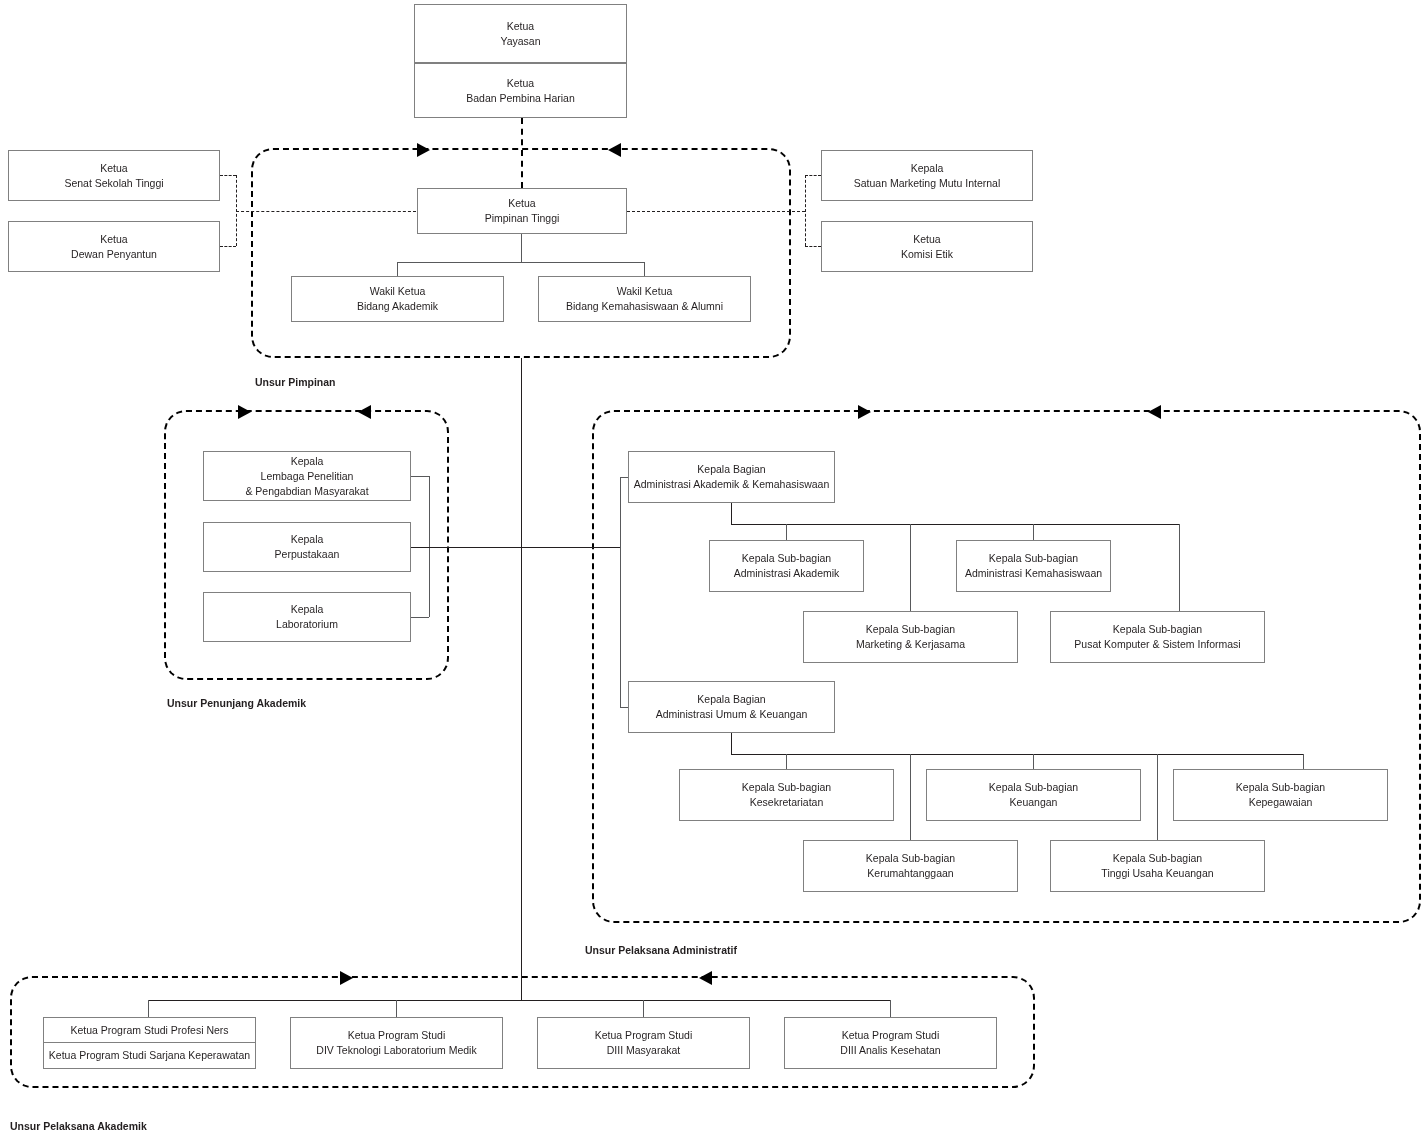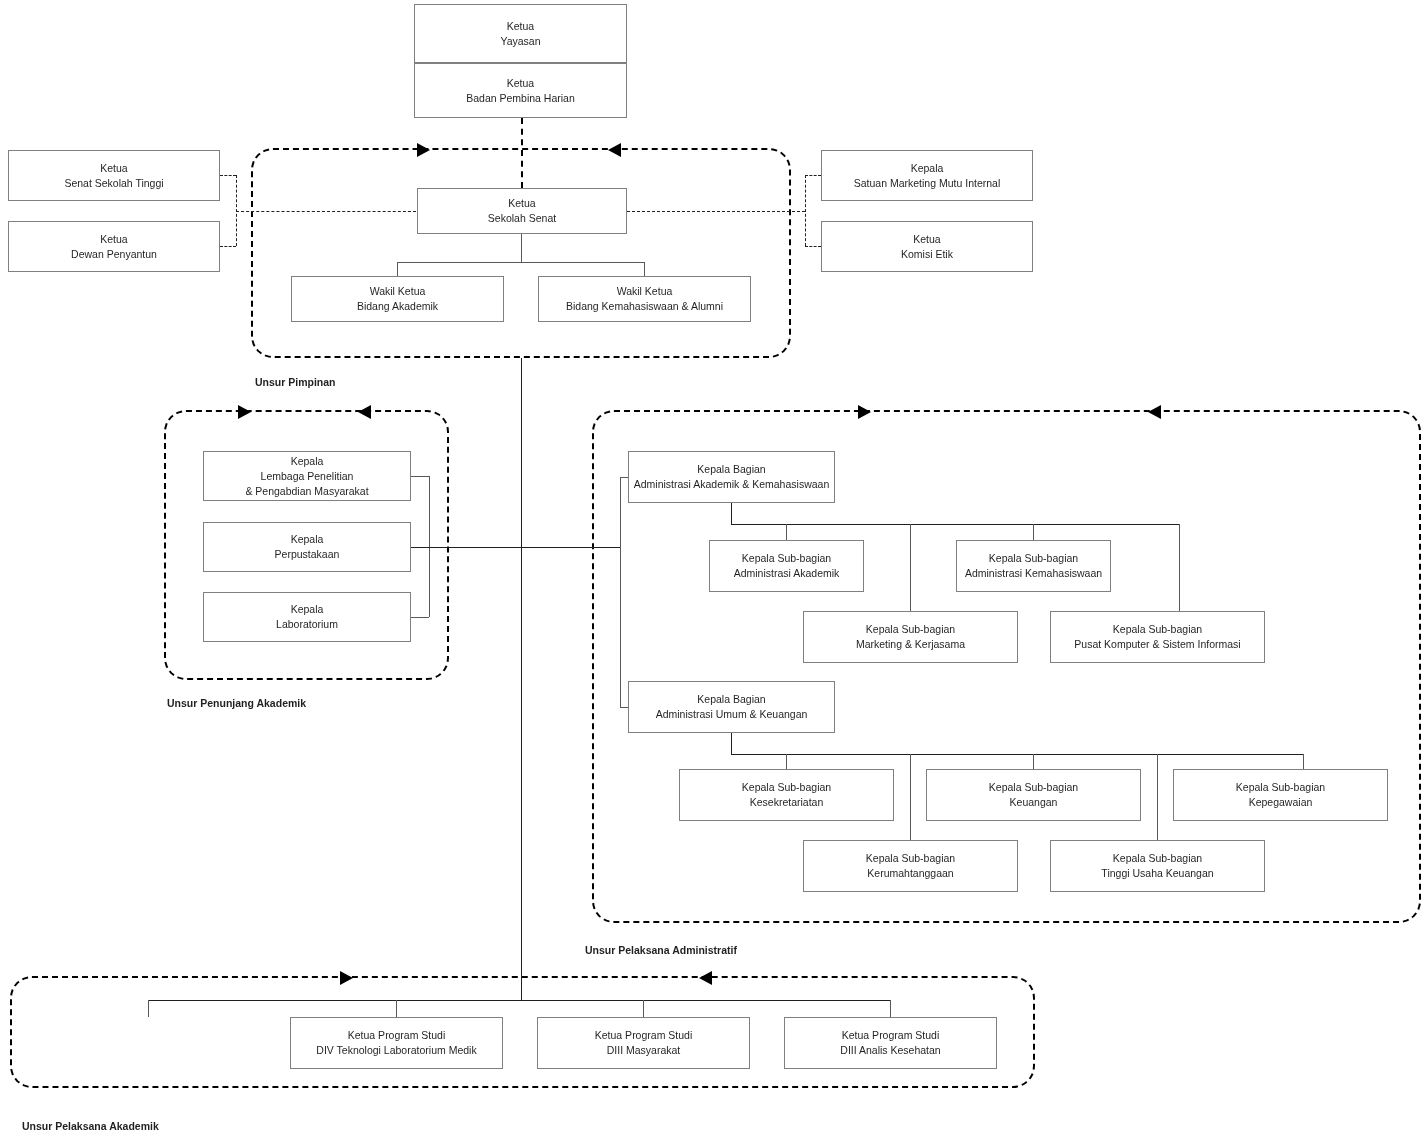--- a/index.html
+++ b/index.html
@@ -113,21 +113,21 @@
     <span class="ln">Komisi Etik</span>
   </div>
 
   <div class="dh-s" style="left:805px;top:175px;width:16px;"></div>
   <div class="dh-s" style="left:805px;top:246px;width:16px;"></div>
   <div class="dv-s" style="left:805px;top:175px;height:71px;"></div>
   <div class="dh-s" style="left:627px;top:211px;width:178px;"></div>
 
   <div class="box" style="left:417px;top:188px;width:210px;height:46px;">
     <span class="ln">Ketua</span>
-    <span class="ln">Sekolah Senat</span>
+    <span class="ln">Pimpinan Tinggi</span>
   </div>
 
   <div class="v" style="left:521px;top:234px;height:28px;"></div>
   <div class="h" style="left:397px;top:262px;width:248px;"></div>
   <div class="v" style="left:397px;top:262px;height:14px;"></div>
   <div class="v" style="left:644px;top:262px;height:14px;"></div>
 
   <div class="box" style="left:291px;top:276px;width:213px;height:46px;">
     <span class="ln">Wakil Ketua</span>
     <span class="ln">Bidang Akademik</span>
@@ -234,35 +234,43 @@
 
   <div class="arr right" style="left:858px;top:405px;"></div>
   <div class="arr left" style="left:1148px;top:405px;"></div>
 
   <div class="h2" style="left:148px;top:1000px;width:743px;"></div>
   <div class="v" style="left:148px;top:1000px;height:17px;"></div>
   <div class="v" style="left:396px;top:1000px;height:17px;"></div>
   <div class="v" style="left:643px;top:1000px;height:17px;"></div>
   <div class="v" style="left:890px;top:1000px;height:17px;"></div>
 
+  <div class="box split" style="left:43px;top:1017px;width:213px;height:52px;">
+    <div class="half top">
+      <span class="ln">Ketua Program Studi Profesi Ners</span>
+    </div>
+    <div class="half">
+      <span class="ln">Ketua Program Studi Sarjana Keperawatan</span>
+    </div>
+  </div>
 
   <div class="box" style="left:290px;top:1017px;width:213px;height:52px;">
     <span class="ln">Ketua Program Studi</span>
     <span class="ln">DIV Teknologi Laboratorium Medik</span>
   </div>
   <div class="box" style="left:537px;top:1017px;width:213px;height:52px;">
     <span class="ln">Ketua Program Studi</span>
     <span class="ln">DIII Masyarakat</span>
   </div>
   <div class="box" style="left:784px;top:1017px;width:213px;height:52px;">
     <span class="ln">Ketua Program Studi</span>
     <span class="ln">DIII Analis Kesehatan</span>
   </div>
 
   <div class="arr right" style="left:340px;top:971px;"></div>
   <div class="arr left" style="left:699px;top:971px;"></div>
 
   <div class="caption" style="left:255px;top:376px;">Unsur Pimpinan</div>
   <div class="caption" style="left:167px;top:697px;">Unsur Penunjang Akademik</div>
   <div class="caption" style="left:585px;top:944px;">Unsur Pelaksana Administratif</div>
-  <div class="caption" style="left:22px;top:1120px;">Unsur Pelaksana Akademik</div>
+  <div class="caption" style="left:10px;top:1120px;">Unsur Pelaksana Akademik</div>
 
 </div>
 
 </body></html>

